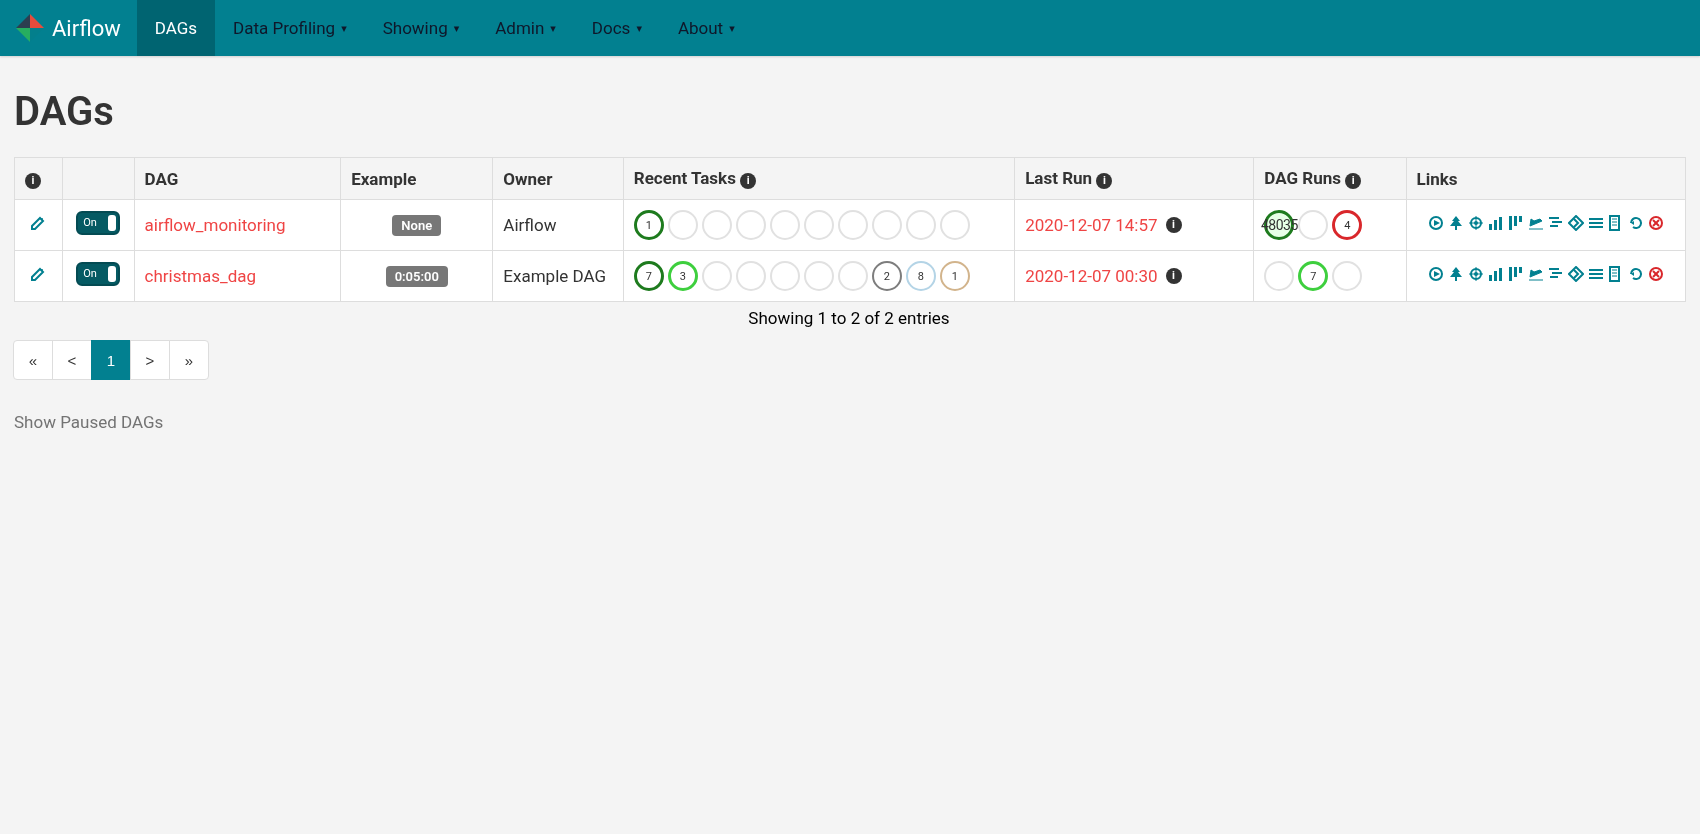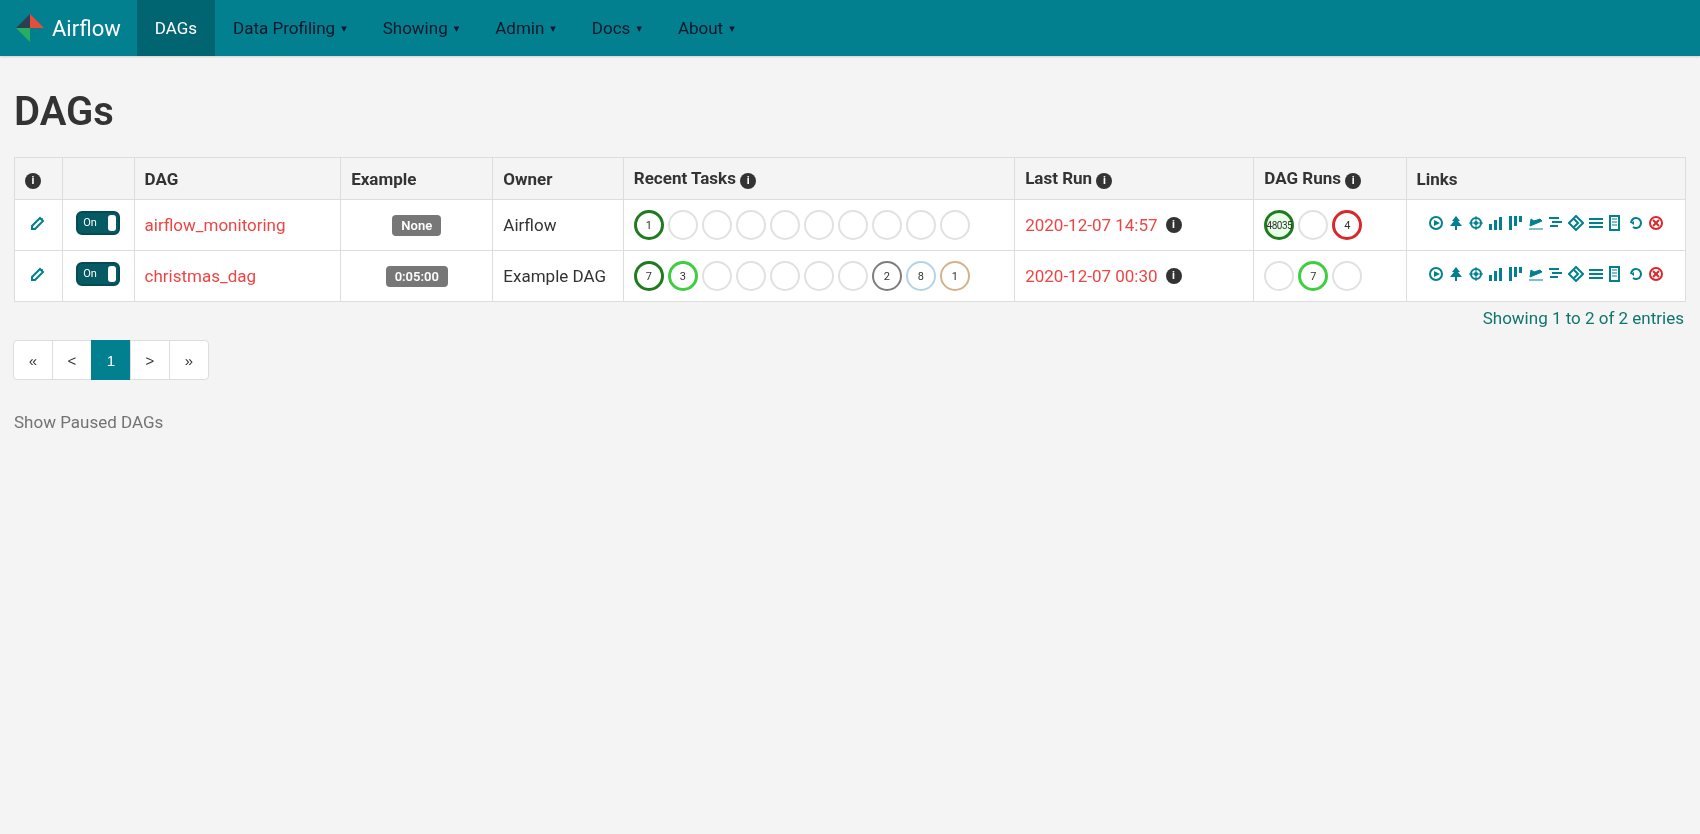--- a/index.html
+++ b/index.html
@@ -59,33 +59,33 @@
   .circle { width:30px; height:30px; border-radius:50%; border:2px solid #ddd; display:flex; align-items:center; justify-content:center; font-size:11px; color:#333; background:#fff; }
   .circle.sm { width:30px; height:30px; }
   .c-empty    { border-color:#e1e1e1; }
   .c-dgreen   { border-color:#1e7b1e; border-width:3px; }
   .c-lgreen   { border-color:#3ecf3e; border-width:3px; }
   .c-grey     { border-color:#7d7d7d; border-width:2px; }
   .c-lblue    { border-color:#b4d4e6; border-width:2px; }
   .c-tan      { border-color:#d2b48c; border-width:2px; }
   .c-red      { border-color:#d9272b; border-width:3px; }
   .c-fillgrn  { border-color:#1e7b1e; border-width:3px; background:#e6ffe6; }
-  .circle.num6 { font-size:10px; letter-spacing:-0.5px; }
+  .circle.num6 { font-size:14px; letter-spacing:-0.5px; }
 
   
   .lastrun { display:flex; align-items:center; gap:8px; }
 
   
   .link-icons { display:flex; gap:4px; color:#028090; align-items:center; justify-content:center; }
   .link-icons span { cursor:pointer; }
   .link-icons .danger { color:#d9272b; }
   .ico { width:16px; height:16px; display:inline-block; }
 
   
-  .entries-info { text-align:right; font-size:17px; color:#0f766e; padding:6px 2px 12px 0; }
+  .entries-info { text-align:center; font-size:17px; color:#000000; padding:6px 2px 12px 0; }
   .pagination { display:flex; }
   .pagination button { width:40px; height:40px; border:1px solid #ddd; background:#fff; color:#333; font-size:15px; cursor:pointer; margin-left:-1px; }
   .pagination button.active { background:#028090; color:#fff; border-color:#028090; }
   .pagination button:first-child { border-top-left-radius:4px; border-bottom-left-radius:4px; }
   .pagination button:last-child  { border-top-right-radius:4px; border-bottom-right-radius:4px; }
 
   .show-paused { display:inline-block; margin-top:32px; color:#737373; font-size:17px; cursor:pointer; }
 
   svg { display:block; }
 </style>

